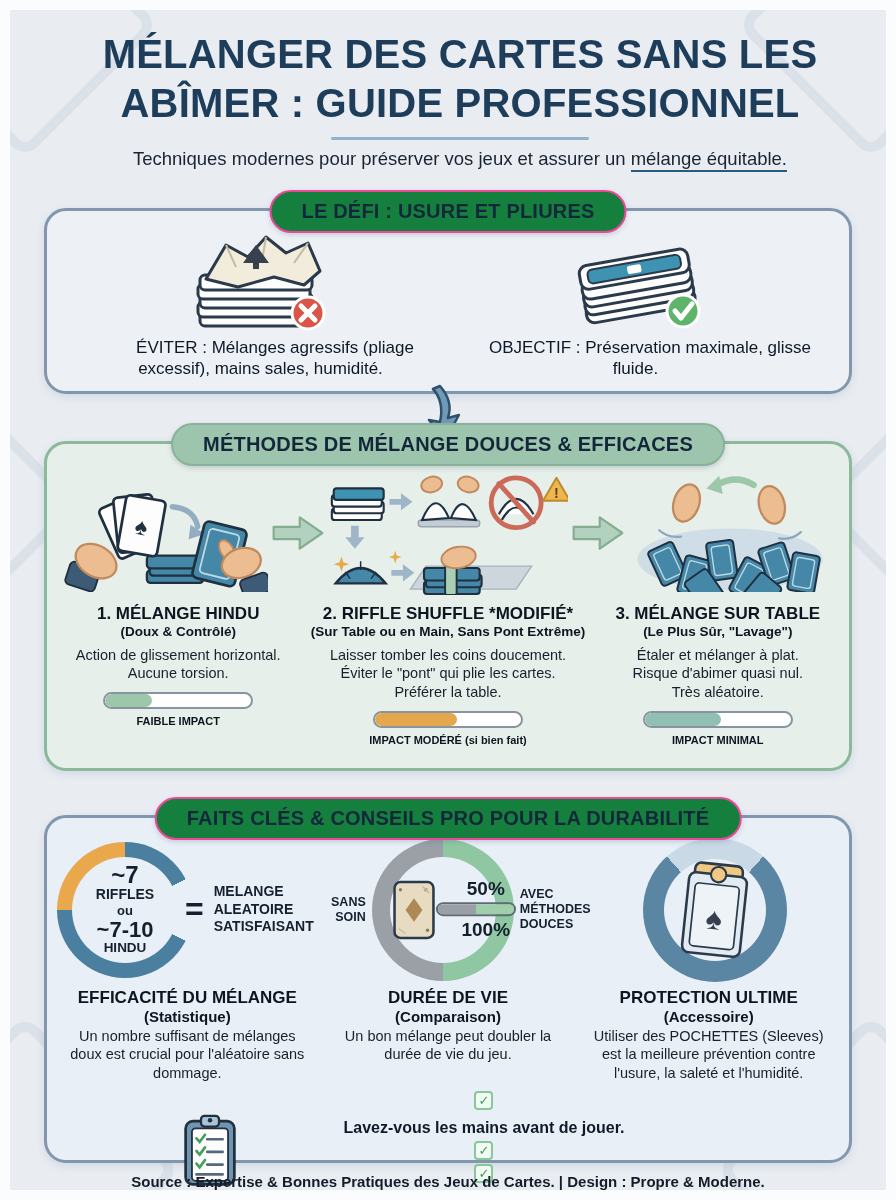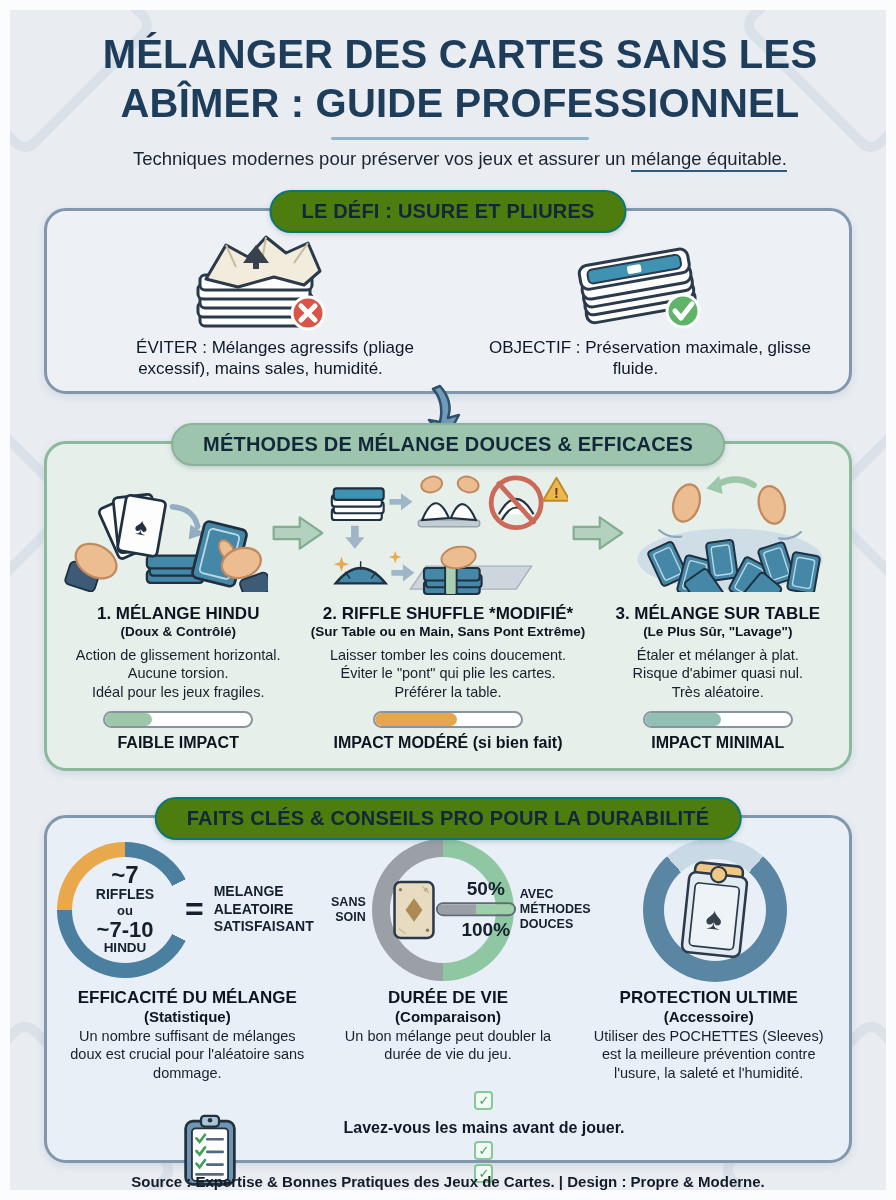--- a/index.html
+++ b/index.html
@@ -24,21 +24,21 @@
   .subtitle { font-size:18.5px; font-weight:500; color:#1a2330; }
   .subtitle .ul { border-bottom:2.5px solid #2a5a80; padding-bottom:1px; }
 
   .panel { position:relative; width:808px; margin:0 auto; border-radius:22px; box-shadow:0 3px 9px rgba(90,110,140,.16); z-index:2; }
   .pill {
     position:absolute; top:-21px; left:50%; transform:translateX(-50%);
     padding:8px 30px; border-radius:24px; font-weight:800; font-size:20px;
     color:#13273b; white-space:nowrap; letter-spacing:.2px; z-index:4;
     box-shadow:0 2px 5px rgba(80,100,130,.25);
   }
-  .pill-blue  { background:#4d7c0f; border:2px solid #0f766e; }
+  .pill-blue  { background:#15803d; border:2px solid #ec4899; }
   .pill-green { background:#9dc4ac; border:2px solid #8ab29a; }
 
   
   .panel-defi { margin-top:38px; height:186px; background:#edf1f6; border:3px solid #8097ad; }
   .defi-grid { display:flex; height:100%; padding:16px 26px 6px; }
   .defi-col { flex:1; display:flex; flex-direction:column; align-items:center; }
   .defi-ill { height:106px; }
   .defi-text { font-size:17px; line-height:1.26; text-align:center; max-width:370px; margin-top:4px; color:#0e1826; }
   .defi-text b { font-weight:400;padding-left:29px; }
 
@@ -51,21 +51,21 @@
   .methods-ills svg { display:block; }
   .methods-text { display:flex; padding:2px 6px 0; }
   .method-col { flex:1; text-align:center; padding:0 4px; }
   .method-col.mid { flex:1.16; }
   .m-title { font-size:17px; font-weight:800; color:#0c1520; white-space:nowrap; }
   .m-sub { font-size:13.5px; font-weight:800; color:#0c1520; white-space:nowrap; }
   .m-body { font-size:14.5px; color:#17202c; margin-top:7px; line-height:1.3; }
   .m-body div { white-space:nowrap; }
   .meter { width:150px; height:17px; border:2px solid #8a94a0; border-radius:10px; background:#ffffff; margin:9px auto 6px; overflow:hidden; }
   .meter-fill { height:100%; border-radius:8px; }
-  .m-impact { font-size:16px; font-weight:800; color:#0c1520; white-space:nowrap; }
+  .m-impact { font-size:11px; font-weight:800; color:#0c1520; white-space:nowrap; }
   .m-impact .suffix { font-weight:600; }
 
   
   .panel-faits { margin-top:44px; height:348px; background:#e9eff6; border:3px solid #8097ad; }
   .facts-row { display:flex; align-items:center; padding:20px 10px 0; height:164px; }
   .fact-viz { flex:1; display:flex; align-items:center; justify-content:center; }
   .ring { position:relative; border-radius:50%; flex-shrink:0; }
   .ring-hole { position:absolute; border-radius:50%; background:#e9eff6; display:flex; flex-direction:column; align-items:center; justify-content:center; }
   .ring-136 { width:136px; height:136px; } .ring-136 .ring-hole { inset:15px; }
   .ring-142 { width:142px; height:142px; } .ring-142 .ring-hole { inset:18px; }
@@ -288,21 +288,20 @@
       </svg>
     </div>
 
     <div class="methods-text">
       <div class="method-col">
         <div class="m-title">1. MÉLANGE HINDU</div>
         <div class="m-sub">(Doux &amp; Contrôlé)</div>
         <div class="m-body">
           <div>Action de glissement horizontal.</div>
           <div>Aucune torsion.</div>
-          <div>Idéal pour les jeux fragiles.</div>
         </div>
         <div class="meter">
             <div class="meter-fill" style="width: 32%; background: rgb(156, 199, 168);"></div>
           </div>
         <div class="m-impact"><span>FAIBLE IMPACT</span><span class="suffix"></span></div>
       </div>
       <div class="method-col mid">
         <div class="m-title">2. RIFFLE SHUFFLE *MODIFIÉ*</div>
         <div class="m-sub">(Sur Table ou en Main, Sans Pont Extrême)</div>
         <div class="m-body">

